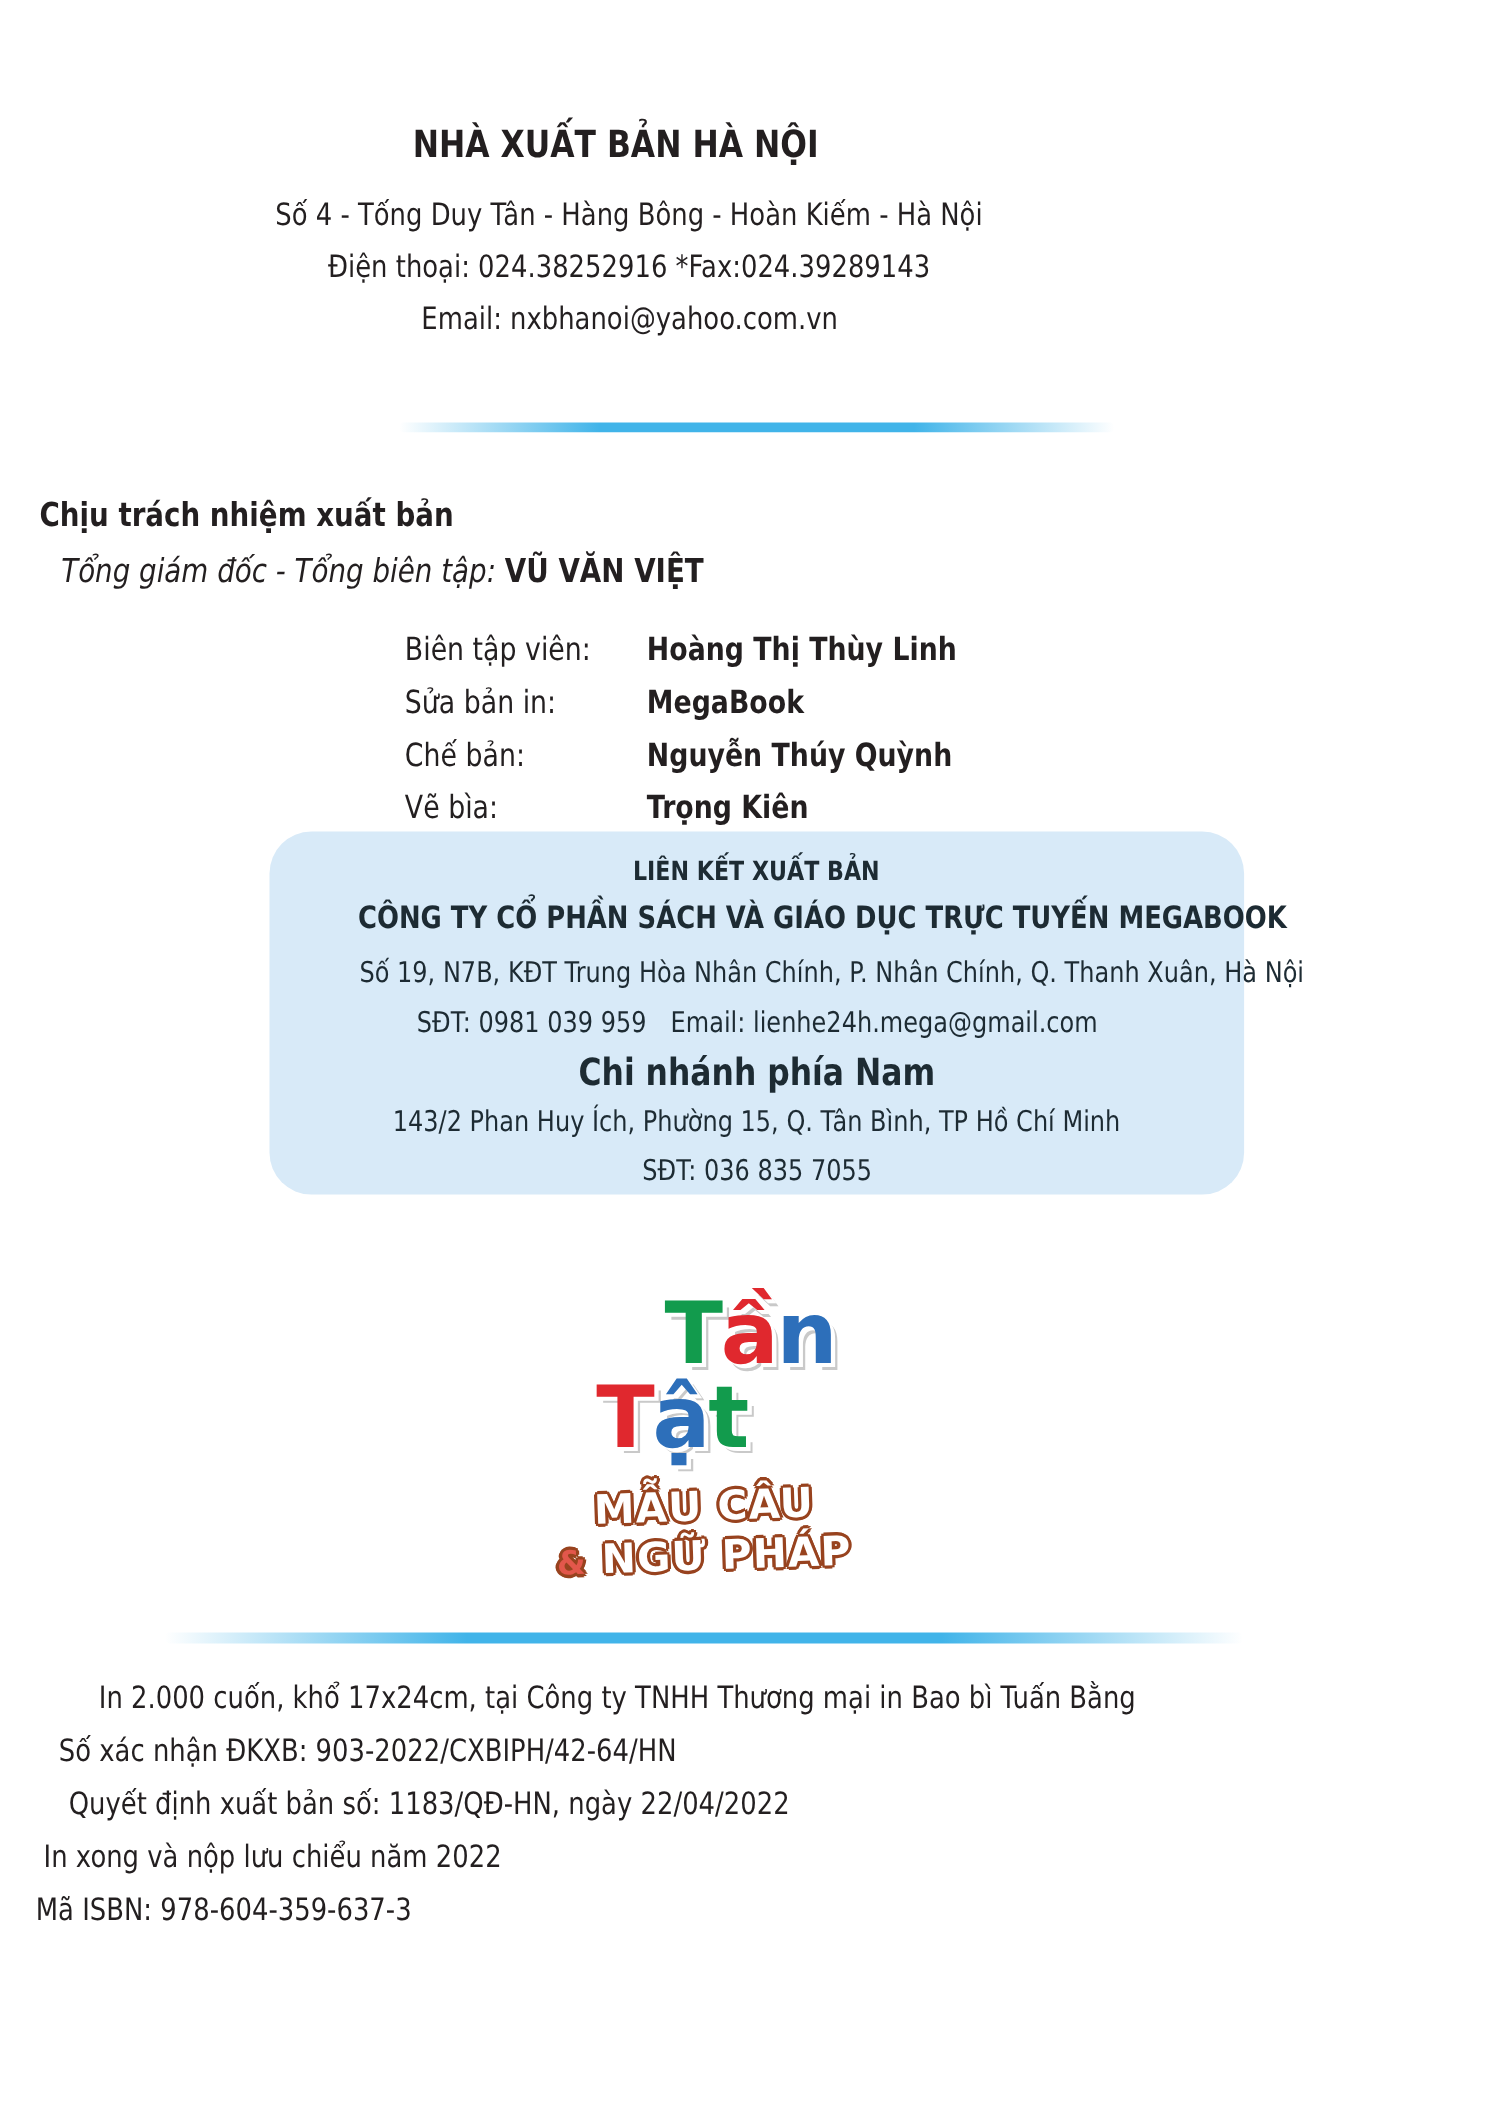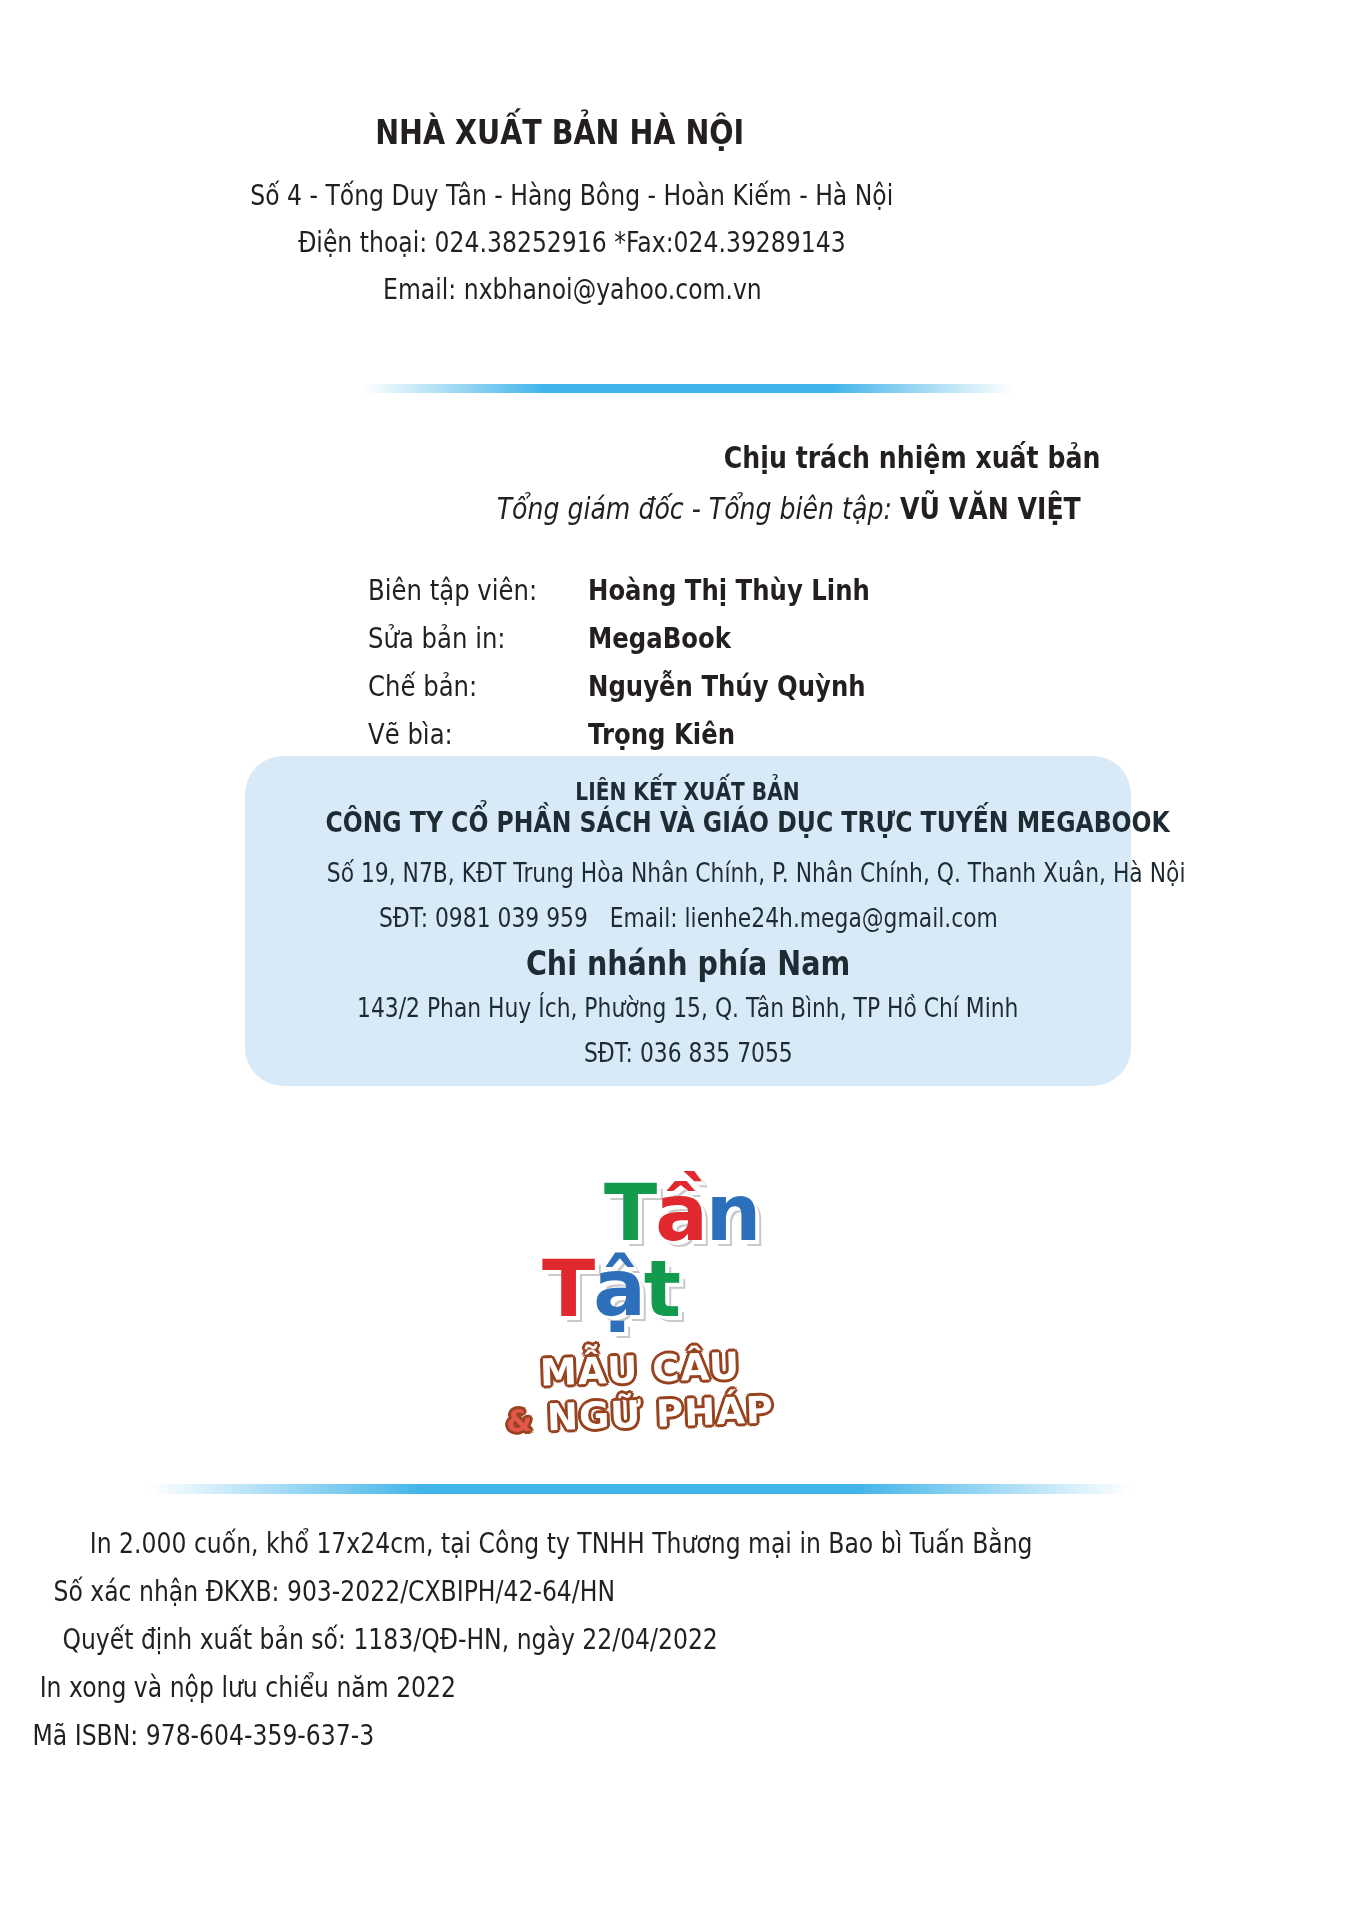--- a/index.html
+++ b/index.html
@@ -17,35 +17,35 @@
   .pub-line{font-size:28px;line-height:47px;padding-left:24px;}
 
   
   .divider{position:absolute;height:9px;border-radius:4px;
     background:linear-gradient(to right,rgba(65,180,233,0) 0%,#41b4e9 28%,#2fadе8 50%,#41b4e9 72%,rgba(65,180,233,0) 100%);
     background:linear-gradient(to right,rgba(65,180,233,0) 0%,#41b4e9 28%,#41b4e9 72%,rgba(65,180,233,0) 100%);}
   .divider-1{top:384px;left:363px;width:650px;}
   .divider-2{top:1484px;left:150px;width:980px;height:10px;}
 
   
-  .resp{position:absolute;top:440px;left:0;width:1120px;text-align:right;padding-left:16px;}
+  .resp{position:absolute;top:451px;left:0;width:1120px;text-align:left;}
   .resp-heading{font-size:30px;font-weight:bold;margin:0 0 16px 0;}
   .resp-director{font-size:30px;}
   .resp-director .role{font-style:italic;}
   .resp-director .name{font-weight:bold;}
 
   .credits{position:absolute;top:566px;left:368px;font-size:29px;}
   .credit-row{display:flex;height:48px;align-items:center;}
   .credit-label{width:220px;}
   .credit-value{font-weight:bold;}
 
   
   .partner-box{position:absolute;top:756px;left:245px;width:886px;height:330px;box-sizing:border-box;
     background:#d8eaf8;border-radius:38px;text-align:center;color:#1d2b33;padding-top:22px;}
-  .pb-heading{font-size:24px;font-weight:bold;}
+  .pb-heading{font-size:24px;font-weight:bold;margin-bottom:12px;}
   .pb-company{font-size:28px;font-weight:bold;margin-bottom:12px;}
   .pb-line{font-size:26px;line-height:45px;}
   .pb-branch{font-size:34px;font-weight:bold;line-height:45px;}
   .pb-contact-gap{display:inline-block;width:26px;}
 
   
   .logo{position:absolute;top:1098px;left:492px;width:330px;height:240px;font-weight:bold;}
   .logo-line{position:absolute;line-height:1;letter-spacing:-2px;
     text-shadow:4px 4px 0 #ffffff,6px 6px 0 #c9c9c9;}
   .logo-line-1{left:0;top:0;font-size:86px;}

